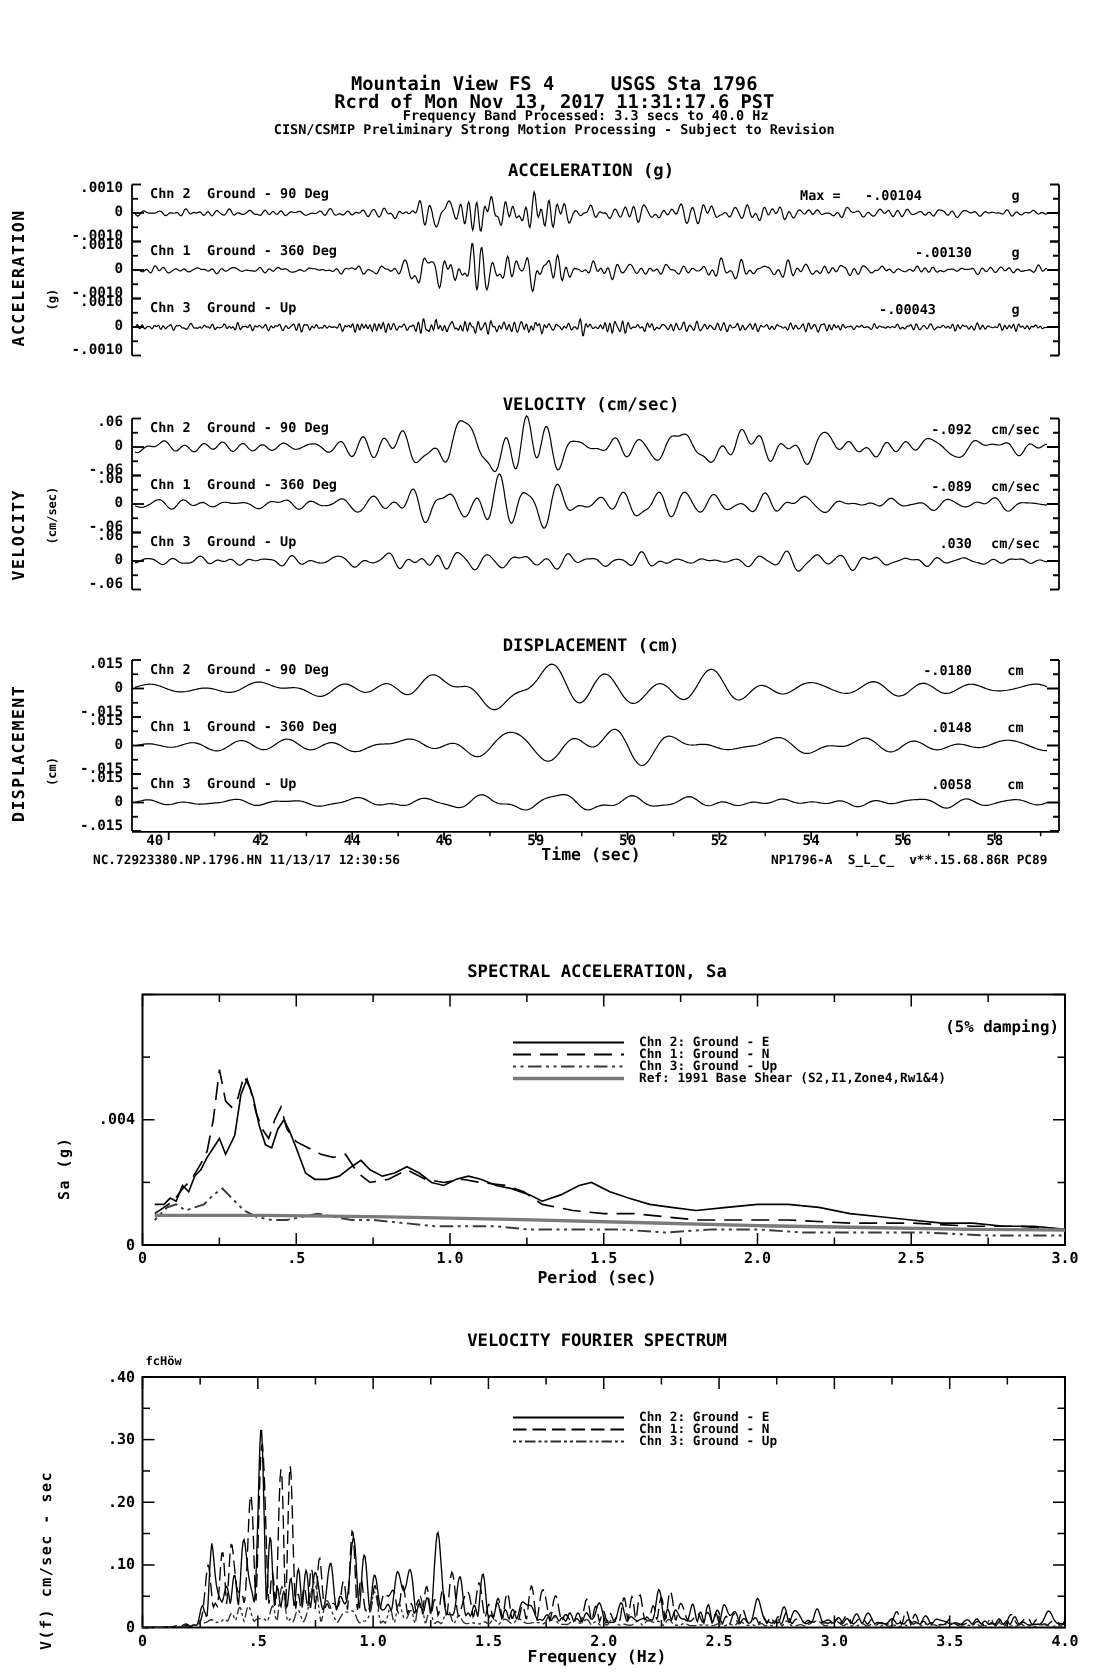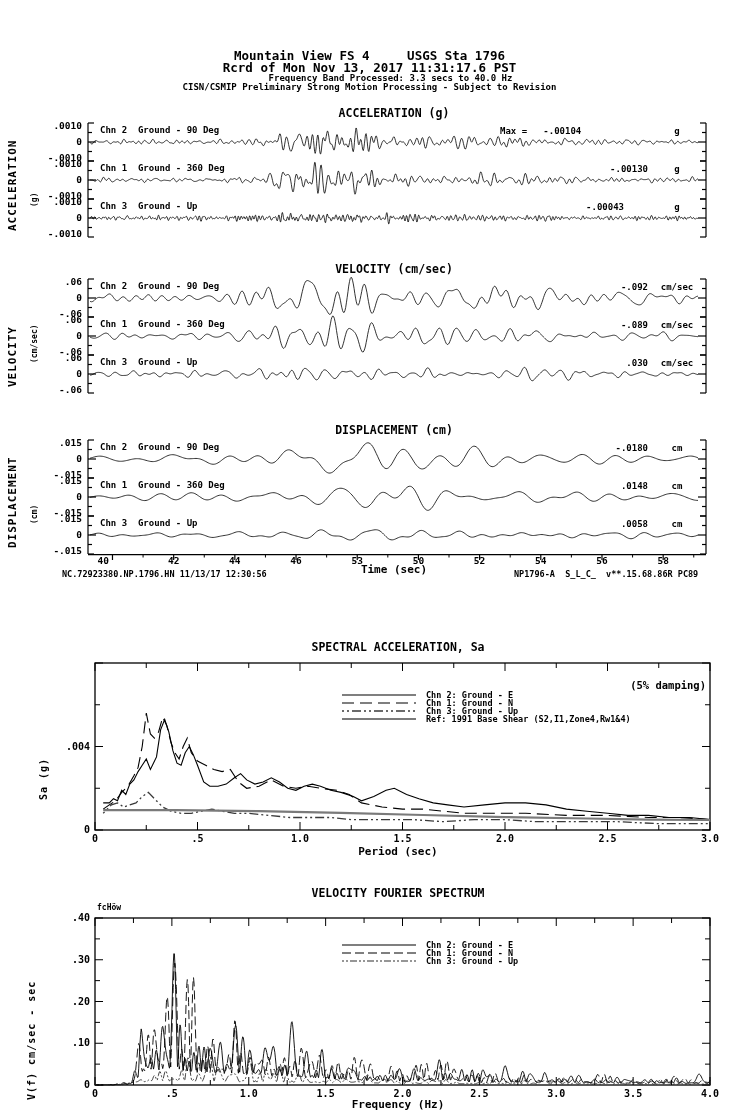--- a/index.html
+++ b/index.html
@@ -77,21 +77,21 @@
           <line x1="706" y1="104.5" x2="702" y2="104.5" stroke="#000" stroke-width="1.2"></line>
           <line x1="88" y1="114" x2="94" y2="114" stroke="#000" stroke-width="1.2"></line>
           <line x1="706" y1="114" x2="700" y2="114" stroke="#000" stroke-width="1.2"></line>
           <path d="M90.0 95.45 L90.4 94.99 L90.9 94.20 L91.3 93.52 L91.7 93.48 L92.2 94.20 L92.6 95.28 L93.0 96.04 L93.5 95.96 L93.9 95.12 L94.3 94.10 L94.8 93.62 L95.2 93.99 L95.6 94.93 L96.1 95.85 L96.5 96.24 L97.0 96.02 L97.4 95.50 L97.8 95.03 L98.3 94.79 L98.7 94.71 L99.1 94.66 L99.6 94.68 L100.0 94.90 L100.4 95.38 L100.9 95.93 L101.3 96.17 L101.7 95.84 L102.2 95.07 L102.6 94.29 L103.0 93.96 L103.5 94.18 L103.9 94.61 L104.3 94.77 L104.8 94.47 L105.2 93.98 L105.6 93.85 L106.1 94.41 L106.5 95.46 L106.9 96.35 L107.4 96.50 L107.8 95.83 L108.3 94.84 L108.7 94.25 L109.1 94.44 L109.6 95.21 L110.0 95.96 L110.4 96.22 L110.9 95.90 L111.3 95.32 L111.7 94.84 L112.2 94.56 L112.6 94.30 L113.0 93.91 L113.5 93.51 L113.9 93.46 L114.3 94.07 L114.8 95.26 L115.2 96.51 L115.6 97.17 L116.1 96.92 L116.5 95.97 L116.9 94.92 L117.4 94.27 L117.8 94.13 L118.2 94.25 L118.7 94.26 L119.1 94.07 L119.6 93.87 L120.0 93.95 L120.4 94.39 L120.9 95.01 L121.3 95.51 L121.7 95.69 L122.2 95.64 L122.6 95.62 L123.0 95.80 L123.5 96.15 L123.9 96.46 L124.3 96.52 L124.8 96.26 L125.2 95.72 L125.6 95.01 L126.1 94.20 L126.5 93.41 L126.9 92.80 L127.4 92.60 L127.8 92.95 L128.2 93.77 L128.7 94.74 L129.1 95.46 L129.5 95.75 L130.0 95.69 L130.4 95.58 L130.9 95.63 L131.3 95.80 L131.7 95.87 L132.2 95.67 L132.6 95.29 L133.0 95.01 L133.5 95.09 L133.9 95.46 L134.3 95.79 L134.8 95.69 L135.2 95.10 L135.6 94.34 L136.1 93.87 L136.5 93.93 L136.9 94.39 L137.4 94.86 L137.8 95.04 L138.2 94.98 L138.7 94.97 L139.1 95.23 L139.5 95.60 L140.0 95.67 L140.4 95.14 L140.8 94.14 L141.3 93.25 L141.7 93.10 L142.2 93.89 L142.6 95.21 L143.0 96.34 L143.5 96.72 L143.9 96.33 L144.3 95.64 L144.8 95.17 L145.2 95.14 L145.6 95.37 L146.1 95.57 L146.5 95.57 L146.9 95.45 L147.4 95.34 L147.8 95.21 L148.2 94.87 L148.7 94.20 L149.1 93.40 L149.5 92.94 L150.0 93.23 L150.4 94.22 L150.8 95.38 L151.3 96.05 L151.7 95.89 L152.1 95.19 L152.6 94.60 L153.0 94.60 L153.5 95.11 L153.9 95.63 L154.3 95.67 L154.8 95.26 L155.2 94.90 L155.6 95.13 L156.1 95.97 L156.5 96.79 L156.9 96.79 L157.4 95.63 L157.8 93.80 L158.2 92.37 L158.7 92.20 L159.1 93.36 L159.5 95.12 L160.0 96.43 L160.4 96.72 L160.8 96.12 L161.3 95.28 L161.7 94.76 L162.1 94.66 L162.6 94.74 L163.0 94.71 L163.4 94.57 L163.9 94.56 L164.3 94.85 L164.8 95.24 L165.2 95.34 L165.6 94.89 L166.1 94.09 L166.5 93.52 L166.9 93.77 L167.4 94.91 L167.8 96.38 L168.2 97.37 L168.7 97.34 L169.1 96.41 L169.5 95.20 L170.0 94.38 L170.4 94.26 L170.8 94.61 L171.3 94.94 L171.7 94.92 L172.1 94.57 L172.6 94.16 L173.0 94.01 L173.4 94.24 L173.9 94.75 L174.3 95.29 L174.7 95.64 L175.2 95.62 L175.6 95.19 L176.1 94.44 L176.5 93.66 L176.9 93.27 L177.4 93.62 L177.8 94.72 L178.2 96.17 L178.7 97.29 L179.1 97.51 L179.5 96.78 L180.0 95.55 L180.4 94.56 L180.8 94.29 L181.3 94.71 L181.7 95.33 L182.1 95.61 L182.6 95.34 L183.0 94.75 L183.4 94.27 L183.9 94.19 L184.3 94.39 L184.7 94.54 L185.2 94.36 L185.6 93.85 L186.0 93.36 L186.5 93.31 L186.9 93.92 L187.3 95.06 L187.8 96.32 L188.2 97.20 L188.7 97.38 L189.1 96.83 L189.5 95.82 L190.0 94.79 L190.4 94.16 L190.8 94.17 L191.3 94.71 L191.7 95.44 L192.1 95.94 L192.6 95.97 L193.0 95.59 L193.4 95.05 L193.9 94.57 L194.3 94.20 L194.7 93.81 L195.2 93.36 L195.6 93.07 L196.0 93.29 L196.5 94.26 L196.9 95.73 L197.3 96.95 L197.8 97.15 L198.2 96.06 L198.6 94.30 L199.1 92.99 L199.5 93.08 L200.0 94.64 L200.4 96.78 L200.8 98.21 L201.3 98.13 L201.7 96.73 L202.1 94.92 L202.6 93.68 L203.0 93.36 L203.4 93.58 L203.9 93.75 L204.3 93.61 L204.7 93.48 L205.2 93.85 L205.6 94.90 L206.0 96.17 L206.5 96.93 L206.9 96.71 L207.3 95.75 L207.8 94.77 L208.2 94.46 L208.6 94.88 L209.1 95.48 L209.5 95.59 L209.9 94.97 L210.4 94.01 L210.8 93.42 L211.3 93.65 L211.7 94.52 L212.1 95.44 L212.6 95.90 L213.0 95.81 L213.4 95.52 L213.9 95.42 L214.3 95.57 L214.7 95.70 L215.2 95.45 L215.6 94.82 L216.0 94.15 L216.5 93.91 L216.9 94.28 L217.3 95.01 L217.8 95.61 L218.2 95.70 L218.6 95.30 L219.1 94.75 L219.5 94.42 L219.9 94.47 L220.4 94.78 L220.8 95.09 L221.2 95.24 L221.7 95.22 L222.1 95.09 L222.6 94.96 L223.0 94.92 L223.4 95.02 L223.9 95.28 L224.3 95.60 L224.7 95.69 L225.2 95.29 L225.6 94.37 L226.0 93.31 L226.5 92.77 L226.9 93.31 L227.3 94.86 L227.8 96.70 L228.2 97.85 L228.6 97.71 L229.1 96.50 L229.5 95.06 L229.9 94.23 L230.4 94.25 L230.8 94.66 L231.2 94.82 L231.7 94.47 L232.1 93.97 L232.5 93.91 L233.0 94.46 L233.4 95.15 L233.9 95.24 L234.3 94.44 L234.7 93.31 L235.2 92.94 L235.6 94.02 L236.0 96.19 L236.5 98.12 L236.9 98.48 L237.3 96.98 L237.8 94.66 L238.2 93.14 L238.6 93.39 L239.1 95.01 L239.5 96.60 L239.9 96.86 L240.4 95.64 L240.8 93.95 L241.2 93.11 L241.7 93.63 L242.1 94.87 L242.5 95.67 L243.0 95.36 L243.4 94.33 L243.8 93.63 L244.3 93.97 L244.7 95.10 L245.2 95.98 L245.6 95.76 L246.0 94.59 L246.5 93.56 L246.9 93.78 L247.3 95.37 L247.8 97.24 L248.2 97.93 L248.6 96.78 L249.1 94.57 L249.5 92.90 L249.9 92.98 L250.4 94.69 L250.8 96.64 L251.2 97.30 L251.7 96.22 L252.1 94.31 L252.5 93.07 L253.0 93.40 L253.4 94.83 L253.8 96.01 L254.3 95.80 L254.7 94.24 L255.1 92.53 L255.6 92.11 L256.0 93.55 L256.5 96.09 L256.9 98.17 L257.3 98.55 L257.8 97.09 L258.2 94.83 L258.6 93.14 L259.1 92.92 L259.5 94.05 L259.9 95.63 L260.4 96.65 L260.8 96.56 L261.2 95.48 L261.7 94.06 L262.1 93.00 L262.5 92.77 L263.0 93.44 L263.4 94.70 L263.8 96.05 L264.3 96.94 L264.7 97.08 L265.1 96.50 L265.6 95.56 L266.0 94.76 L266.4 94.44 L266.9 94.62 L267.3 94.97 L267.7 95.06 L268.2 94.66 L268.6 93.89 L269.1 93.17 L269.5 92.99 L269.9 93.59 L270.4 94.82 L270.8 96.17 L271.2 97.06 L271.7 97.14 L272.1 96.47 L272.5 95.49 L273.0 94.74 L273.4 94.50 L273.8 94.62 L274.3 94.69 L274.7 94.39 L275.1 93.86 L275.6 93.64 L276.0 94.28 L276.4 95.76 L276.9 97.33 L277.3 97.86 L277.7 96.72 L278.2 94.37 L278.6 92.27 L279.0 91.92 L279.5 93.80 L279.9 96.82 L280.4 98.98 L280.8 98.71 L281.2 95.94 L281.7 92.23 L282.1 89.69 L282.5 89.60 L283.0 91.64 L283.4 94.34 L283.8 96.27 L284.3 96.98 L284.7 97.03 L285.1 97.24 L285.6 97.75 L286.0 97.97 L286.4 97.23 L286.9 95.59 L287.3 94.04 L287.7 93.71 L288.2 94.87 L288.6 96.54 L289.0 97.16 L289.5 95.80 L289.9 93.06 L290.3 90.65 L290.8 90.16 L291.2 91.83 L291.7 94.40 L292.1 96.14 L292.5 96.15 L293.0 94.99 L293.4 94.07 L293.8 94.44 L294.3 95.88 L294.7 97.21 L295.1 97.30 L295.6 96.09 L296.0 94.60 L296.4 94.08 L296.9 95.00 L297.3 96.70 L297.7 97.96 L298.2 97.98 L298.6 96.88 L299.0 95.42 L299.5 94.28 L299.9 93.55 L300.3 92.91 L300.8 92.14 L301.2 91.52 L301.6 91.60 L302.1 92.64 L302.5 94.23 L303.0 95.58 L303.4 96.10 L303.8 95.94 L304.3 95.77 L304.7 96.10 L305.1 96.78 L305.6 97.07 L306.0 96.42 L306.4 95.10 L306.9 94.11 L307.3 94.39 L307.7 95.87 L308.2 97.40 L308.6 97.56 L309.0 95.83 L309.5 93.21 L309.9 91.48 L310.3 91.89 L310.8 94.17 L311.2 96.67 L311.6 97.62 L312.1 96.47 L312.5 94.17 L312.9 92.37 L313.4 92.11 L313.8 93.15 L314.3 94.37 L314.7 94.90 L315.1 94.84 L315.6 95.03 L316.0 96.13 L316.4 97.84 L316.9 98.96 L317.3 98.40 L317.7 96.14 L318.2 93.35 L318.6 91.61 L319.0 91.79 L319.5 93.51 L319.9 95.53 L320.3 96.74 L320.8 96.84 L321.2 96.27 L321.6 95.58 L322.1 94.88 L322.5 94.00 L322.9 92.90 L323.4 92.13 L323.8 92.51 L324.2 94.43 L324.7 97.23 L325.1 99.41 L325.6 99.59 L326.0 97.52 L326.4 94.30 L326.9 91.71 L327.3 90.97 L327.7 91.99 L328.2 93.66 L328.6 94.74 L329.0 94.87 L329.5 94.60 L329.9 94.84 L330.3 95.92 L330.8 97.32 L331.2 98.07 L331.6 97.56 L332.1 96.10 L332.5 94.64 L332.9 94.11 L333.4 94.69 L333.8 95.72 L334.2 96.20 L334.7 95.55 L335.1 94.01 L335.5 92.44 L336.0 91.79 L336.4 92.47 L336.9 94.13 L337.3 95.84 L337.7 96.72 L338.2 96.35 L338.6 95.08 L339.0 93.79 L339.5 93.39 L339.9 94.26 L340.3 96.00 L340.8 97.57 L341.2 97.97 L341.6 96.81 L342.1 94.64 L342.5 92.65 L342.9 91.94 L343.4 92.88 L343.8 94.94 L344.2 97.07 L344.7 98.34 L345.1 98.38 L345.5 97.42 L346.0 95.90 L346.4 94.23 L346.8 92.70 L347.3 91.65 L347.7 91.46 L348.2 92.39 L348.6 94.15 L349.0 95.90 L349.5 96.63 L349.9 95.90 L350.3 94.27 L350.8 93.01 L351.2 93.21 L351.6 94.96 L352.1 97.21 L352.5 98.47 L352.9 97.99 L353.4 96.27 L353.8 94.69 L354.2 94.41 L354.7 95.46 L355.1 96.74 L355.5 96.95 L356.0 95.65 L356.4 93.61 L356.8 92.16 L357.3 92.10 L357.7 93.10 L358.1 94.06 L358.6 94.09 L359.0 93.32 L359.4 92.79 L359.9 93.54 L360.3 95.66 L360.8 98.11 L361.2 99.43 L361.6 98.85 L362.1 96.83 L362.5 94.68 L362.9 93.63 L363.4 93.94 L363.8 94.91 L364.2 95.52 L364.7 95.21 L365.1 94.21 L365.5 93.24 L366.0 92.90 L366.4 93.30 L366.8 94.16 L367.3 95.12 L367.7 95.99 L368.1 96.68 L368.6 97.10 L369.0 97.02 L369.4 96.32 L369.9 95.15 L370.3 93.97 L370.7 93.28 L371.2 93.26 L371.6 93.69 L372.1 94.15 L372.5 94.42 L372.9 94.62 L373.4 95.04 L373.8 95.77 L374.2 96.51 L374.7 96.77 L375.1 96.30 L375.5 95.38 L376.0 94.64 L376.4 94.58 L376.8 95.11 L377.3 95.62 L377.7 95.47 L378.1 94.50 L378.6 93.25 L379.0 92.55 L379.4 92.92 L379.9 94.18 L380.3 95.66 L380.7 96.64 L381.2 96.81 L381.6 96.36 L382.0 95.69 L382.5 95.14 L382.9 94.85 L383.4 94.88 L383.8 95.25 L384.2 95.89 L384.7 96.43 L385.1 96.28 L385.5 94.99 L386.0 92.72 L386.4 90.48 L386.8 89.64 L387.3 91.09 L387.7 94.51 L388.1 98.38 L388.6 100.81 L389.0 100.70 L389.4 98.40 L389.9 95.40 L390.3 93.31 L390.7 92.89 L391.2 93.73 L391.6 94.73 L392.0 95.01 L392.5 94.45 L392.9 93.63 L393.3 93.26 L393.8 93.64 L394.2 94.54 L394.7 95.44 L395.1 95.94 L395.5 95.95 L396.0 95.62 L396.4 95.23 L396.8 94.98 L397.3 95.01 L397.7 95.34 L398.1 95.81 L398.6 96.09 L399.0 95.86 L399.4 95.07 L399.9 94.11 L400.3 93.61 L400.7 94.01 L401.2 95.12 L401.6 96.11 L402.0 96.11 L402.5 94.87 L402.9 93.15 L403.3 92.25 L403.8 93.03 L404.2 95.20 L404.6 97.36 L405.1 98.01 L405.5 96.64 L406.0 94.23 L406.4 92.55 L406.8 92.92 L407.3 95.18 L407.7 97.81 L408.1 99.02 L408.6 97.99 L409.0 95.37 L409.4 92.71 L409.9 91.36 L410.3 91.61 L410.7 92.79 L411.2 94.01 L411.6 94.90 L412.0 95.67 L412.5 96.65 L412.9 97.66 L413.3 97.98 L413.8 96.95 L414.2 94.69 L414.6 92.27 L415.1 91.14 L415.5 92.12 L415.9 94.78 L416.4 97.62 L416.8 99.05 L417.3 98.34 L417.7 96.05 L418.1 93.55 L418.6 92.13 L419.0 92.29 L419.4 93.60 L419.9 95.13 L420.3 96.09 L420.7 96.23 L421.2 95.80 L421.6 95.25 L422.0 94.96 L422.5 95.02 L422.9 95.26 L423.3 95.38 L423.8 95.16 L424.2 94.58 L424.6 93.89 L425.1 93.48 L425.5 93.64 L425.9 94.34 L426.4 95.19 L426.8 95.68 L427.2 95.56 L427.7 95.09 L428.1 94.85 L428.6 95.33 L429.0 96.48 L429.4 97.62 L429.9 97.89 L430.3 96.87 L430.7 94.94 L431.2 93.11 L431.6 92.35 L432.0 92.90 L432.5 94.15 L432.9 95.10 L433.3 95.07 L433.8 94.15 L434.2 93.15 L434.6 92.90 L435.1 93.74 L435.5 95.24 L435.9 96.58 L436.4 97.14 L436.8 96.80 L437.2 96.03 L437.7 95.40 L438.1 95.27 L438.5 95.58 L439.0 96.00 L439.4 96.16 L439.8 95.88 L440.3 95.24 L440.7 94.47 L441.2 93.81 L441.6 93.43 L442.0 93.36 L442.5 93.53 L442.9 93.81 L443.3 94.14 L443.8 94.55 L444.2 95.12 L444.6 95.84 L445.1 96.49 L445.5 96.71 L445.9 96.22 L446.4 95.10 L446.8 93.86 L447.2 93.26 L447.7 93.75 L448.1 95.18 L448.5 96.74 L449.0 97.48 L449.4 96.89 L449.8 95.28 L450.3 93.57 L450.7 92.68 L451.1 92.97 L451.6 94.12 L452.0 95.42 L452.5 96.33 L452.9 96.68 L453.3 96.65 L453.8 96.36 L454.2 95.74 L454.6 94.66 L455.1 93.25 L455.5 92.04 L455.9 91.73 L456.4 92.70 L456.8 94.63 L457.2 96.65 L457.7 97.79 L458.1 97.62 L458.5 96.46 L459.0 95.05 L459.4 94.10 L459.8 93.84 L460.3 94.11 L460.7 94.63 L461.1 95.26 L461.6 95.99 L462.0 96.72 L462.4 97.10 L462.9 96.69 L463.3 95.32 L463.8 93.40 L464.2 91.77 L464.6 91.26 L465.1 92.14 L465.5 93.94 L465.9 95.83 L466.4 97.08 L466.8 97.45 L467.2 97.19 L467.7 96.63 L468.1 95.97 L468.5 95.18 L469.0 94.28 L469.4 93.48 L469.8 93.19 L470.3 93.64 L470.7 94.67 L471.1 95.75 L471.6 96.26 L472.0 95.95 L472.4 95.09 L472.9 94.22 L473.3 93.81 L473.7 93.97 L474.2 94.49 L474.6 95.10 L475.1 95.66 L475.5 96.19 L475.9 96.63 L476.4 96.79 L476.8 96.37 L477.2 95.31 L477.7 93.90 L478.1 92.76 L478.5 92.49 L479.0 93.28 L479.4 94.79 L479.8 96.32 L480.3 97.16 L480.7 97.00 L481.1 95.93 L481.6 94.41 L482.0 93.00 L482.4 92.24 L482.9 92.44 L483.3 93.63 L483.7 95.44 L484.2 97.18 L484.6 98.11 L485.0 97.83 L485.5 96.52 L485.9 94.90 L486.4 93.77 L486.8 93.59 L487.2 94.20 L487.7 95.02 L488.1 95.52 L488.5 95.56 L489.0 95.36 L489.4 95.22 L489.8 95.14 L490.3 94.87 L490.7 94.18 L491.1 93.24 L491.6 92.63 L492.0 92.93 L492.4 94.25 L492.9 95.99 L493.3 97.18 L493.7 97.16 L494.2 96.03 L494.6 94.62 L495.0 93.86 L495.5 94.19 L495.9 95.28 L496.3 96.38 L496.8 96.85 L497.2 96.58 L497.7 95.93 L498.1 95.27 L498.5 94.73 L499.0 94.18 L499.4 93.52 L499.8 93.00 L500.3 93.02 L500.7 93.84 L501.1 95.17 L501.6 96.28 L502.0 96.42 L502.4 95.41 L502.9 93.87 L503.3 92.82 L503.7 93.01 L504.2 94.44 L504.6 96.35 L505.0 97.75 L505.5 97.99 L505.9 97.15 L506.3 95.81 L506.8 94.68 L507.2 94.13 L507.6 94.14 L508.1 94.46 L508.5 94.80 L509.0 94.99 L509.4 94.94 L509.8 94.62 L510.3 94.09 L510.7 93.58 L511.1 93.38 L511.6 93.77 L512.0 94.69 L512.4 95.76 L512.9 96.44 L513.3 96.40 L513.7 95.72 L514.2 94.92 L514.6 94.58 L515.0 94.95 L515.5 95.78 L515.9 96.49 L516.3 96.57 L516.8 95.92 L517.2 94.86 L517.6 93.93 L518.1 93.51 L518.5 93.63 L518.9 94.01 L519.4 94.34 L519.8 94.49 L520.3 94.55 L520.7 94.70 L521.1 95.04 L521.6 95.43 L522.0 95.67 L522.4 95.59 L522.9 95.26 L523.3 94.98 L523.7 95.08 L524.2 95.65 L524.6 96.43 L525.0 96.89 L525.5 96.56 L525.9 95.37 L526.3 93.78 L526.8 92.56 L527.2 92.35 L527.6 93.27 L528.1 94.77 L528.5 96.01 L528.9 96.36 L529.4 95.76 L529.8 94.73 L530.2 93.99 L530.7 93.98 L531.1 94.63 L531.5 95.49 L532.0 96.10 L532.4 96.28 L532.9 96.14 L533.3 95.85 L533.7 95.42 L534.2 94.75 L534.6 93.88 L535.0 93.13 L535.5 93.03 L535.9 93.93 L536.3 95.62 L536.8 97.32 L537.2 98.05 L537.6 97.32 L538.1 95.46 L538.5 93.46 L538.9 92.37 L539.4 92.64 L539.8 93.92 L540.2 95.35 L540.7 96.17 L541.1 96.09 L541.5 95.36 L542.0 94.45 L542.4 93.73 L542.8 93.38 L543.3 93.48 L543.7 94.10 L544.2 95.24 L544.6 96.67 L545.0 97.90 L545.5 98.34 L545.9 97.73 L546.3 96.33 L546.8 94.80 L547.2 93.79 L547.6 93.47 L548.1 93.49 L548.5 93.38 L548.9 93.01 L549.4 92.76 L549.8 93.20 L550.2 94.54 L550.7 96.26 L551.1 97.42 L551.5 97.29 L552.0 95.97 L552.4 94.36 L552.8 93.57 L553.3 94.12 L553.7 95.53 L554.1 96.72 L554.6 96.79 L555.0 95.71 L555.5 94.26 L555.9 93.43 L556.3 93.67 L556.8 94.61 L557.2 95.40 L557.6 95.44 L558.1 94.84 L558.5 94.28 L558.9 94.39 L559.4 95.28 L559.8 96.36 L560.2 96.82 L560.7 96.27 L561.1 95.00 L561.5 93.76 L562.0 93.27 L562.4 93.68 L562.8 94.60 L563.3 95.39 L563.7 95.66 L564.1 95.42 L564.6 95.02 L565.0 94.77 L565.4 94.76 L565.9 94.83 L566.3 94.78 L566.8 94.59 L567.2 94.45 L567.6 94.58 L568.1 95.09 L568.5 95.82 L568.9 96.42 L569.4 96.58 L569.8 96.20 L570.2 95.45 L570.7 94.69 L571.1 94.26 L571.5 94.28 L572.0 94.64 L572.4 95.01 L572.8 95.11 L573.3 94.86 L573.7 94.38 L574.1 94.00 L574.6 93.96 L575.0 94.29 L575.4 94.83 L575.9 95.28 L576.3 95.46 L576.7 95.34 L577.2 95.10 L577.6 94.91 L578.1 94.87 L578.5 94.94 L578.9 95.10 L579.4 95.37 L579.8 95.77 L580.2 96.26 L580.7 96.61 L581.1 96.54 L581.5 95.84 L582.0 94.66 L582.4 93.47 L582.8 92.84 L583.3 93.09 L583.7 94.07 L584.1 95.22 L584.6 95.92 L585.0 95.87 L585.4 95.26 L585.9 94.56 L586.3 94.22 L586.7 94.36 L587.2 94.74 L587.6 95.04 L588.0 95.11 L588.5 95.03 L588.9 95.04 L589.4 95.25 L589.8 95.59 L590.2 95.80 L590.7 95.69 L591.1 95.31 L591.5 94.90 L592.0 94.73 L592.4 94.87 L592.8 95.20 L593.3 95.43 L593.7 95.38 L594.1 95.08 L594.6 94.74 L595.0 94.64 L595.4 94.86 L595.9 95.23 L596.3 95.45 L596.7 95.25 L597.2 94.59 L597.6 93.76 L598.0 93.17 L598.5 93.17 L598.9 93.85 L599.3 94.90 L599.8 95.85 L600.2 96.29 L600.7 96.13 L601.1 95.64 L601.5 95.24 L602.0 95.26 L602.4 95.66 L602.8 96.13 L603.3 96.27 L603.7 95.93 L604.1 95.28 L604.6 94.67 L605.0 94.36 L605.4 94.34 L605.9 94.35 L606.3 94.13 L606.7 93.74 L607.2 93.50 L607.6 93.82 L608.0 94.77 L608.5 95.99 L608.9 96.82 L609.3 96.73 L609.8 95.71 L610.2 94.25 L610.6 93.14 L611.1 92.93 L611.5 93.65 L611.9 94.89 L612.4 96.05 L612.8 96.72 L613.3 96.81 L613.7 96.48 L614.1 95.94 L614.6 95.34 L615.0 94.73 L615.4 94.21 L615.9 93.94 L616.3 94.06 L616.7 94.59 L617.2 95.33 L617.6 95.97 L618.0 96.20 L618.5 95.90 L618.9 95.17 L619.3 94.25 L619.8 93.44 L620.2 92.96 L620.6 92.95 L621.1 93.42 L621.5 94.27 L621.9 95.29 L622.4 96.19 L622.8 96.71 L623.2 96.73 L623.7 96.31 L624.1 95.71 L624.6 95.18 L625.0 94.91 L625.4 94.94 L625.9 95.14 L626.3 95.35 L626.7 95.40 L627.2 95.23 L627.6 94.84 L628.0 94.35 L628.5 93.97 L628.9 93.89 L629.3 94.22 L629.8 94.81 L630.2 95.36 L630.6 95.55 L631.1 95.29 L631.5 94.79 L631.9 94.48 L632.4 94.65 L632.8 95.24 L633.2 95.79 L633.7 95.76 L634.1 95.00 L634.5 93.90 L635.0 93.20 L635.4 93.54 L635.9 94.90 L636.3 96.57 L636.7 97.59 L637.2 97.34 L637.6 96.01 L638.0 94.43 L638.5 93.56 L638.9 93.81 L639.3 94.85 L639.8 95.87 L640.2 96.16 L640.6 95.60 L641.1 94.64 L641.5 93.91 L641.9 93.77 L642.4 94.11 L642.8 94.49 L643.2 94.57 L643.7 94.39 L644.1 94.25 L644.5 94.49 L645.0 95.16 L645.4 95.93 L645.8 96.35 L646.3 96.14 L646.7 95.42 L647.2 94.64 L647.6 94.31 L648.0 94.67 L648.5 95.56 L648.9 96.52 L649.3 97.00 L649.8 96.67 L650.2 95.56 L650.6 94.07 L651.1 92.82 L651.5 92.35 L651.9 92.85 L652.4 94.10 L652.8 95.50 L653.2 96.38 L653.7 96.37 L654.1 95.57 L654.5 94.52 L655.0 93.88 L655.4 94.02 L655.8 94.82 L656.3 95.79 L656.7 96.36 L657.1 96.24 L657.6 95.58 L658.0 94.81 L658.5 94.32 L658.9 94.25 L659.3 94.49 L659.8 94.79 L660.2 95.01 L660.6 95.15 L661.1 95.29 L661.5 95.42 L661.9 95.48 L662.4 95.36 L662.8 95.11 L663.2 94.92 L663.7 94.97 L664.1 95.24 L664.5 95.46 L665.0 95.27 L665.4 94.54 L665.8 93.54 L666.3 92.91 L666.7 93.16 L667.1 94.36 L667.6 95.94 L668.0 97.03 L668.4 97.03 L668.9 96.00 L669.3 94.68 L669.8 93.95 L670.2 94.24 L670.6 95.22 L671.1 96.08 L671.5 96.13 L671.9 95.34 L672.4 94.32 L672.8 93.85 L673.2 94.27 L673.7 95.17 L674.1 95.74 L674.5 95.40 L675.0 94.32 L675.4 93.33 L675.8 93.31 L676.3 94.54 L676.7 96.36 L677.1 97.67 L677.6 97.61 L678.0 96.22 L678.4 94.38 L678.9 93.17 L679.3 93.14 L679.7 94.00 L680.2 94.93 L680.6 95.23 L681.1 94.87 L681.5 94.38 L681.9 94.37 L682.4 95.00 L682.8 95.83 L683.2 96.20 L683.7 95.78 L684.1 94.87 L684.5 94.18 L685.0 94.24 L685.4 95.04 L685.8 96.01 L686.3 96.45 L686.7 96.11 L687.1 95.29 L687.6 94.61 L688.0 94.46 L688.4 94.75 L688.9 95.03 L689.3 94.88 L689.7 94.31 L690.2 93.75 L690.6 93.67 L691.0 94.20 L691.5 95.00 L691.9 95.55 L692.4 95.52 L692.8 95.06 L693.2 94.63 L693.7 94.64 L694.1 95.15 L694.5 95.79 L695.0 96.14 L695.4 96.02 L695.8 95.64 L696.3 95.34 L696.7 95.32 L697.1 95.44 L697.6 95.36 L698.0 94.86 " fill="none" stroke="#000" stroke-width="0.8"></path>
         </svg>
         <div class="abs tick" style="left:20px;top:120px;width:62px;text-align:right;">.0010</div>
         <div class="abs tick" style="left:20px;top:136px;width:62px;text-align:right;">0</div>
         <div class="abs tick" style="left:20px;top:152px;width:62px;text-align:right;">-.0010</div>
         <div class="abs chn" style="left:100px;top:125px;">Chn 2  Ground - 90 Deg</div>
         <div class="abs" style="left:500px;top:126px;width:206px;display:flex;">
-          <div class="maxv" style="flex:1;text-align:left;">Max =   -.00104</div>
+          <div class="maxv" style="flex:1;text-align:center;">Max =   -.00104</div>
           <div class="maxv" style="width:58px;text-align:center;">g</div>
         </div>
         <div class="abs tick" style="left:20px;top:158px;width:62px;text-align:right;">.0010</div>
         <div class="abs tick" style="left:20px;top:174px;width:62px;text-align:right;">0</div>
         <div class="abs tick" style="left:20px;top:190px;width:62px;text-align:right;">-.0010</div>
         <div class="abs chn" style="left:100px;top:163px;">Chn 1  Ground - 360 Deg</div>
         <div class="abs" style="left:500px;top:164px;width:206px;display:flex;">
           <div class="maxv" style="flex:1;text-align:right;">-.00130</div>
           <div class="maxv" style="width:58px;text-align:center;">g</div>
         </div>
@@ -267,21 +267,21 @@
       <line x1="510.19801980198025" y1="0" x2="510.19801980198025" y2="3.5" stroke="#000" stroke-width="1"></line>
       <line x1="571.3861386138615" y1="0" x2="571.3861386138615" y2="3.5" stroke="#000" stroke-width="1"></line>
       <line x1="632.5742574257425" y1="0" x2="632.5742574257425" y2="3.5" stroke="#000" stroke-width="1"></line>
       <line x1="693.7623762376238" y1="0" x2="693.7623762376238" y2="3.5" stroke="#000" stroke-width="1"></line>
     </svg>
   <div id="time-tick-labels">
       <div class="abs tick" style="left:97.47524752475239px;top:555px;width:30px;text-align:left;">40</div>
       <div class="abs tick" style="left:158.6633663366336px;top:555px;width:30px;text-align:center;">42</div>
       <div class="abs tick" style="left:219.8514851485148px;top:555px;width:30px;text-align:center;">44</div>
       <div class="abs tick" style="left:281.039603960396px;top:555px;width:30px;text-align:center;">46</div>
-      <div class="abs tick" style="left:342.2277227722772px;top:555px;width:30px;text-align:center;">53</div>
+      <div class="abs tick" style="left:342.2277227722772px;top:555px;width:30px;text-align:center;">59</div>
       <div class="abs tick" style="left:403.4158415841584px;top:555px;width:30px;text-align:center;">50</div>
       <div class="abs tick" style="left:464.6039603960396px;top:555px;width:30px;text-align:center;">52</div>
       <div class="abs tick" style="left:525.7920792079208px;top:555px;width:30px;text-align:center;">54</div>
       <div class="abs tick" style="left:586.9801980198021px;top:555px;width:30px;text-align:center;">56</div>
       <div class="abs tick" style="left:648.1683168316832px;top:555px;width:30px;text-align:center;">58</div>
     </div>
   <div class="abs ctr axlab" style="left:88px;top:563px;width:612px;">Time (sec)</div>
   <div class="abs foot" style="left:62px;top:569px;">NC.72923380.NP.1796.HN 11/13/17 12:30:56</div>
   <div class="abs foot" style="left:467px;top:569px;margin-left:47px;">NP1796-A  S_L_C_  v**.15.68.86R PC89</div>
 

